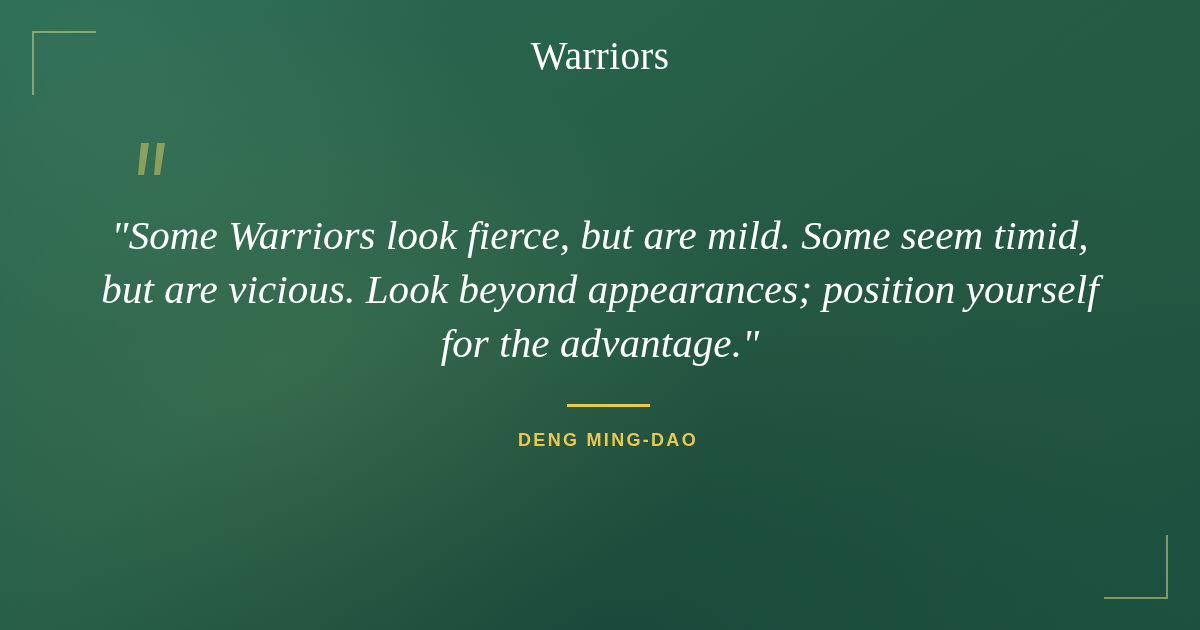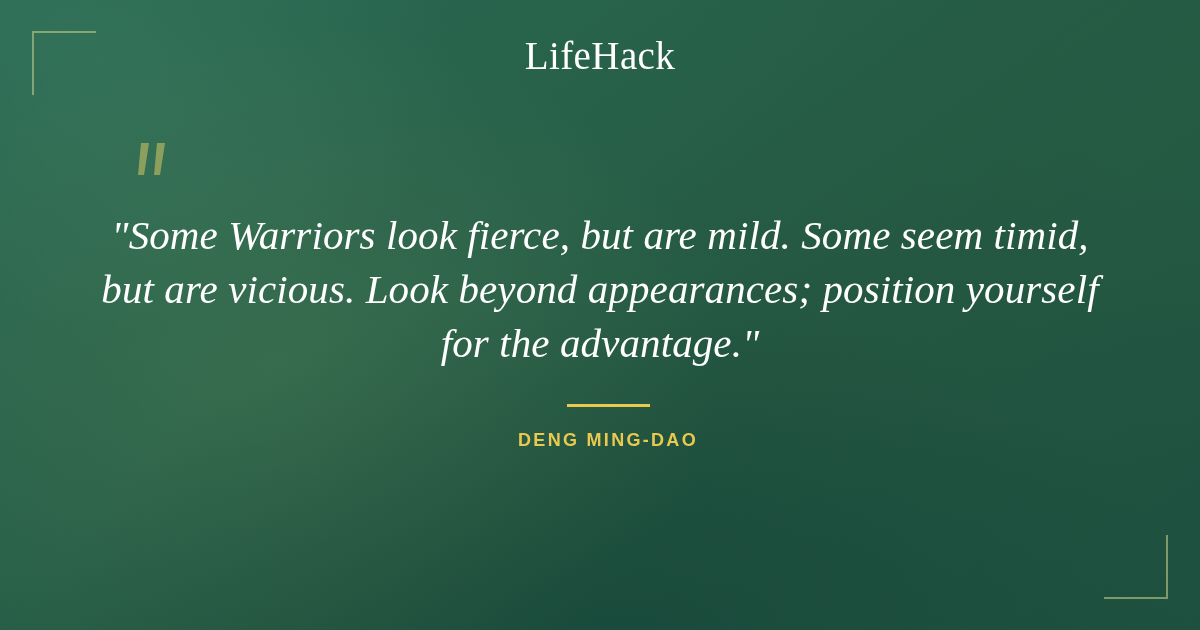--- a/index.html
+++ b/index.html
@@ -117,21 +117,21 @@
 </style>
 </head>
 <body>
 
 <div class="card">
 
   <div class="corner corner-tl"></div>
   <div class="corner corner-br"></div>
 
   <div class="brand">
-    <span class="brand-word">LifeHack</span>
+    <span class="brand-word">Warriors</span>
   </div>
 
   <div class="quote-mark">
     <svg width="52" height="52" viewBox="0 0 52 52" aria-hidden="true">
       <path d="M13 2 L21 2 L16 34 L10 34 Z" fill="#8ca05e"></path>
       <path d="M29 2 L37 2 L32 34 L26 34 Z" fill="#8ca05e"></path>
     </svg>
   </div>
 
   <div class="quote-block">

